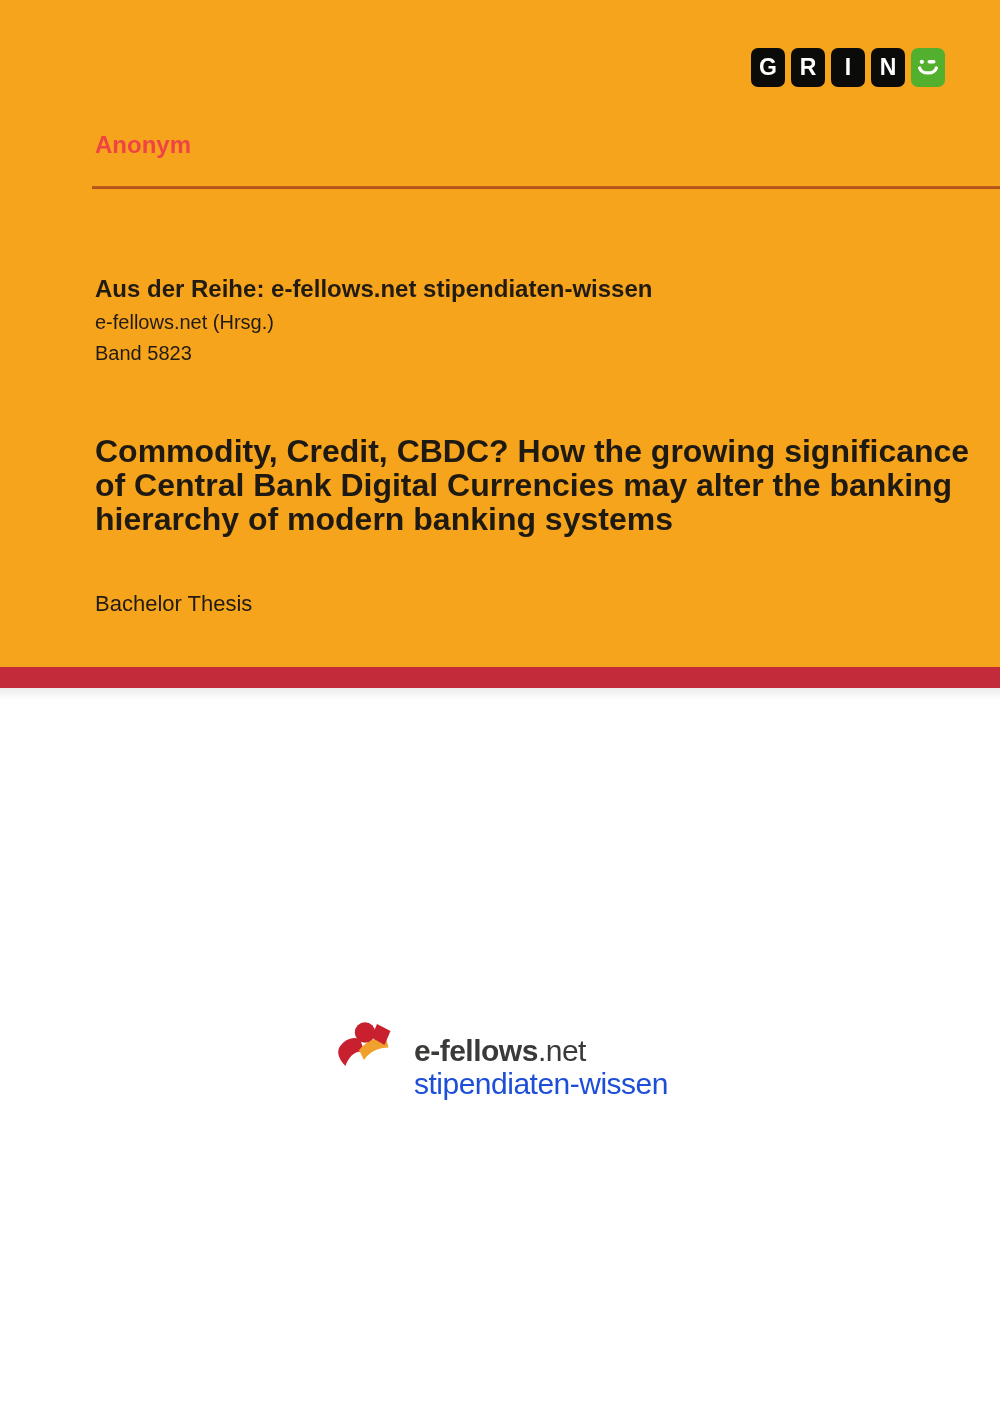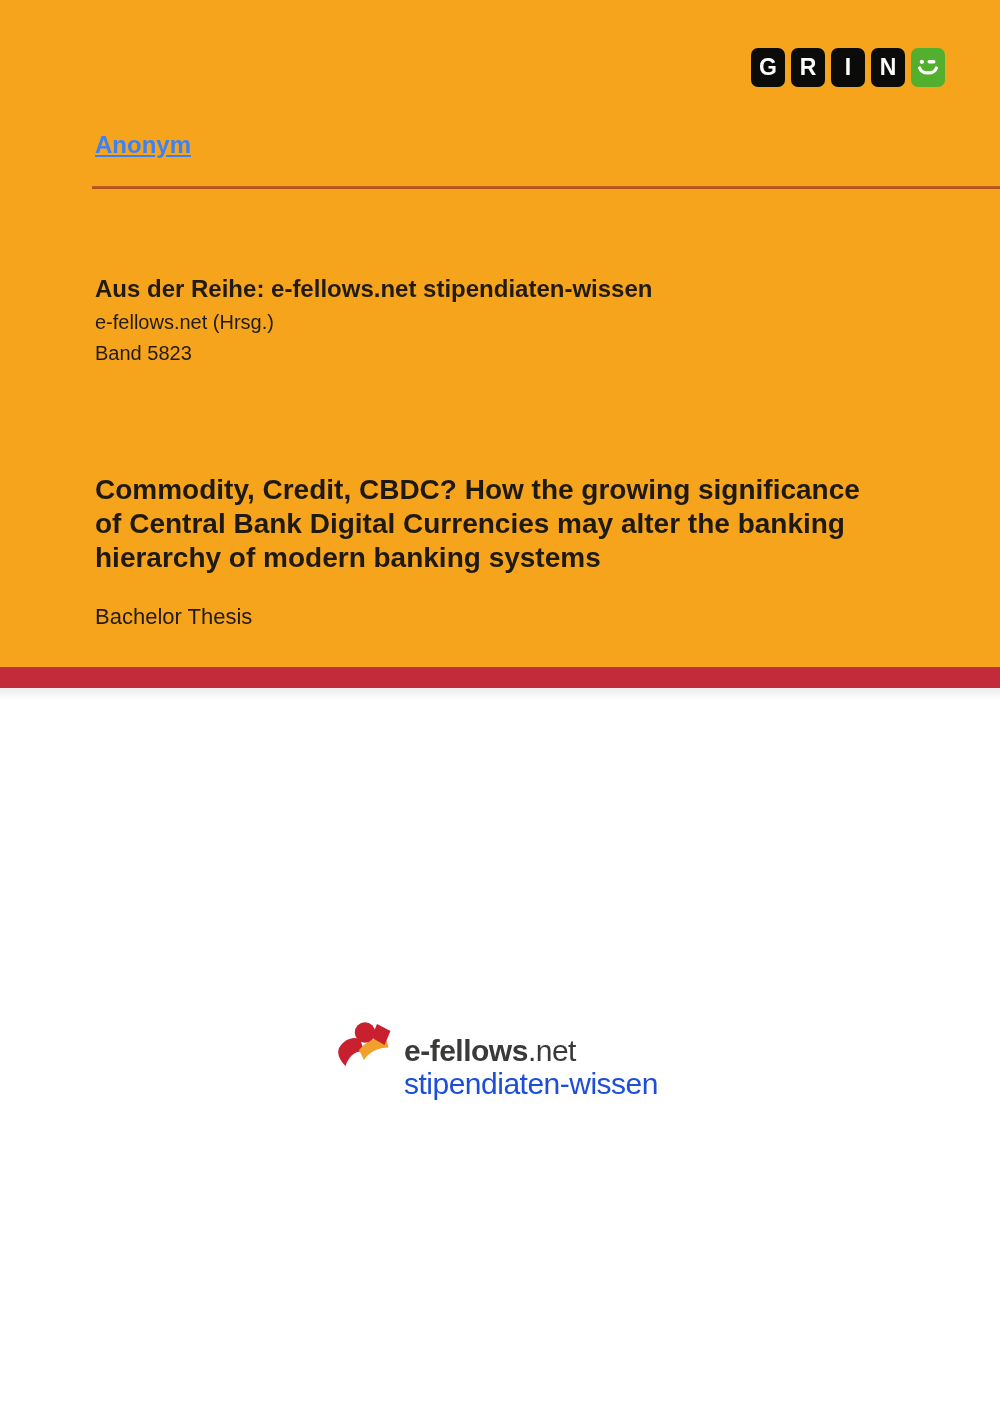--- a/index.html
+++ b/index.html
@@ -57,22 +57,21 @@
   .grin-box.green {
     background: #53AF2E;
   }
 
   
   .author {
     position: absolute;
     left: 95px; top: 131px;
     font-size: 24px;
     font-weight: bold;
-    color: #3b82f6;
-    text-decoration: underline;
+    color: #ef4444;
   }
   .divider-line {
     position: absolute;
     left: 92px; top: 186px;
     width: 908px; height: 3px;
     background: linear-gradient(#C2601F, #AC4E18);
   }
   .series-label {
     position: absolute;
     left: 95px; top: 275px;
@@ -89,43 +88,41 @@
   }
   .volume {
     position: absolute;
     left: 95px; top: 342px;
     font-size: 20px;
     color: #211B12;
   }
   .title-block {
     position: absolute;
     left: 95px; top: 434px;
-    font-size: 28px;
+    font-size: 32px;
     font-weight: bold;
     line-height: 34px;
     color: #1E1A12;
-    margin-top: 39px;
   }
   .title-block .title-line { white-space: nowrap; }
   .thesis-type {
     position: absolute;
     left: 95px; top: 591px;
     font-size: 22px;
     color: #211B12;
-    margin-top: 13px;
   }
 
   
   .footer-logo {
     position: absolute;
     left: 336px; top: 1016px;
     display: flex;
   }
   .brand-icon { width: 60px; height: 52px; margin-top: 2px; }
-  .brand-text { margin-left: 8px; margin-top: 18px; }
+  .brand-text { margin-left: 18px; margin-top: 18px; }
   .brand-line1 {
     font-size: 30px;
     line-height: 33px;
     color: #3A3A39;
     letter-spacing: -0.5px;
   }
   .brand-line1 .bold { font-weight: bold; }
   .brand-line2 {
     font-size: 30px;
     line-height: 33px;

